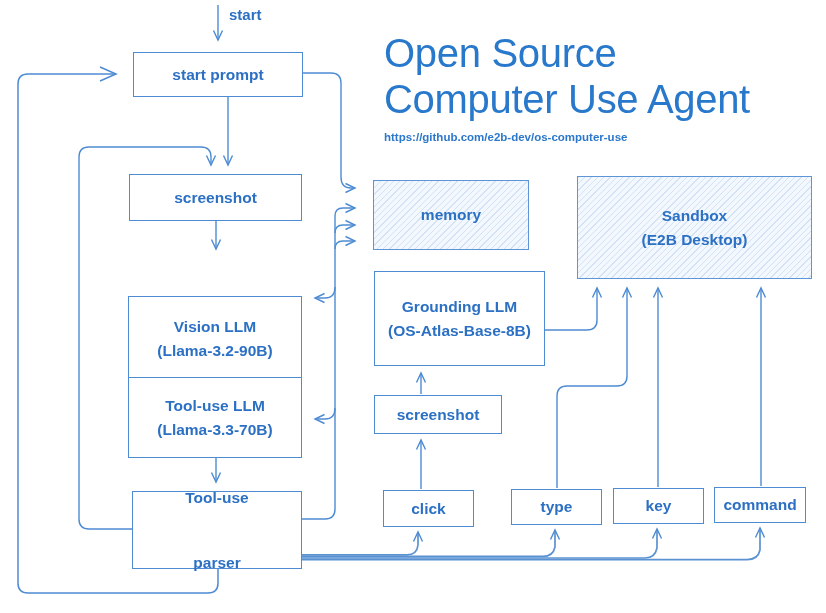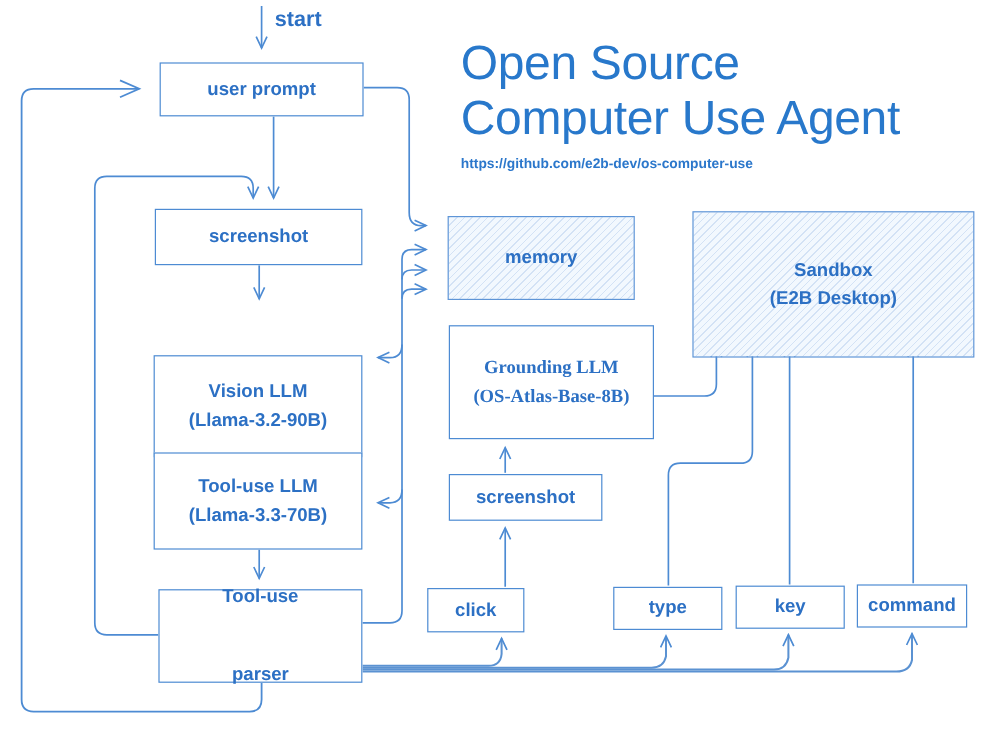--- a/index.html
+++ b/index.html
@@ -15,21 +15,21 @@
     color:#2c70c4;font-size:15.5px;font-weight:600;text-align:center;line-height:1.5;
   }
   .hatch{
     border:1.6px solid #5e95d7;
     background:repeating-linear-gradient(135deg,#d3e2f5 0px,#d3e2f5 1px,#f2f8fe 1px,#f2f8fe 4.5px);
   }
   .lbl{white-space:nowrap;}
   #title-block{position:absolute;left:384px;top:30px;color:#2878cb;}
   #title-block .t-line{font-size:40px;font-weight:400;line-height:46px;white-space:nowrap;letter-spacing:-0.3px;}
   #title-url{margin-top:9px;font-size:11.5px;font-weight:700;color:#2b77cb;white-space:nowrap;}
-  #start-label{position:absolute;left:229px;top:6px;font-size:18px;font-weight:600;color:#2c70c4;}
+  #start-label{position:absolute;left:229px;top:6px;font-size:15px;font-weight:600;color:#2c70c4;}
 </style>
 </head>
 <body>
 
 <div id="stage">
 
   <svg id="wires" viewBox="0 0 826 613" xmlns="http://www.w3.org/2000/svg">
     <defs>
       <marker id="m" markerUnits="userSpaceOnUse" markerWidth="14" markerHeight="14" viewBox="0 0 14 14" refX="11.5" refY="7" orient="auto">
         <path d="M2,2.5 L11.5,7 L2,11.5" fill="none" stroke="#4d8bd3" stroke-width="1.4"></path>
@@ -70,21 +70,21 @@
 
   <div id="title-block">
     <div class="t-line">Open Source</div>
     <div class="t-line">Computer Use Agent</div>
     <div id="title-url">https://github.com/e2b-dev/os-computer-use</div>
   </div>
 
   <div id="start-label">start</div>
 
   <div class="node" style="left:133px;top:52px;width:170px;height:45px;">
-    <span class="lbl">user prompt</span>
+    <span class="lbl">start prompt</span>
   </div>
 
   <div class="node" style="left:129px;top:174px;width:173px;height:47px;">
     <span class="lbl">screenshot</span>
   </div>
 
   <div class="node" style="left:128px;top:258px;width:174px;height:85px;margin-top:38px;">
     <span class="lbl">Vision LLM</span>
     <span class="lbl">(Llama-3.2-90B)</span>
   </div>
@@ -96,43 +96,43 @@
 
   <div class="node" style="left:132px;top:491px;width:170px;height:78px;gap:41px;">
     <span class="lbl">Tool-use</span>
     <span class="lbl">parser</span>
   </div>
 
   <div class="node hatch" style="left:373px;top:180px;width:156px;height:70px;">
     <span class="lbl">memory</span>
   </div>
 
-  <div class="node" style="left:374px;top:271px;width:171px;height:95px;font-family:Liberation Serif, serif;">
+  <div class="node" style="left:374px;top:271px;width:171px;height:95px;">
     <span class="lbl">Grounding LLM</span>
     <span class="lbl">(OS-Atlas-Base-8B)</span>
   </div>
 
   <div class="node" style="left:374px;top:395px;width:128px;height:39px;">
     <span class="lbl">screenshot</span>
   </div>
 
-  <div class="node" style="left:356px;top:490px;width:81px;height:37px;">
+  <div class="node" style="left:383px;top:490px;width:91px;height:37px;">
     <span class="lbl">click</span>
   </div>
 
   <div class="node" style="left:613px;top:488px;width:91px;height:36px;">
     <span class="lbl">key</span>
   </div>
 
   <div class="node" style="left:511px;top:489px;width:91px;height:36px;">
     <span class="lbl">type</span>
   </div>
 
   <div class="node" style="left:714px;top:487px;width:92px;height:36px;">
     <span class="lbl">command</span>
   </div>
 
-  <div class="node hatch" style="left:577px;top:176px;width:235px;height:122px;">
+  <div class="node hatch" style="left:577px;top:176px;width:235px;height:103px;">
     <span class="lbl">Sandbox</span>
     <span class="lbl">(E2B Desktop)</span>
   </div>
 
 </div>
 
 </body></html>

